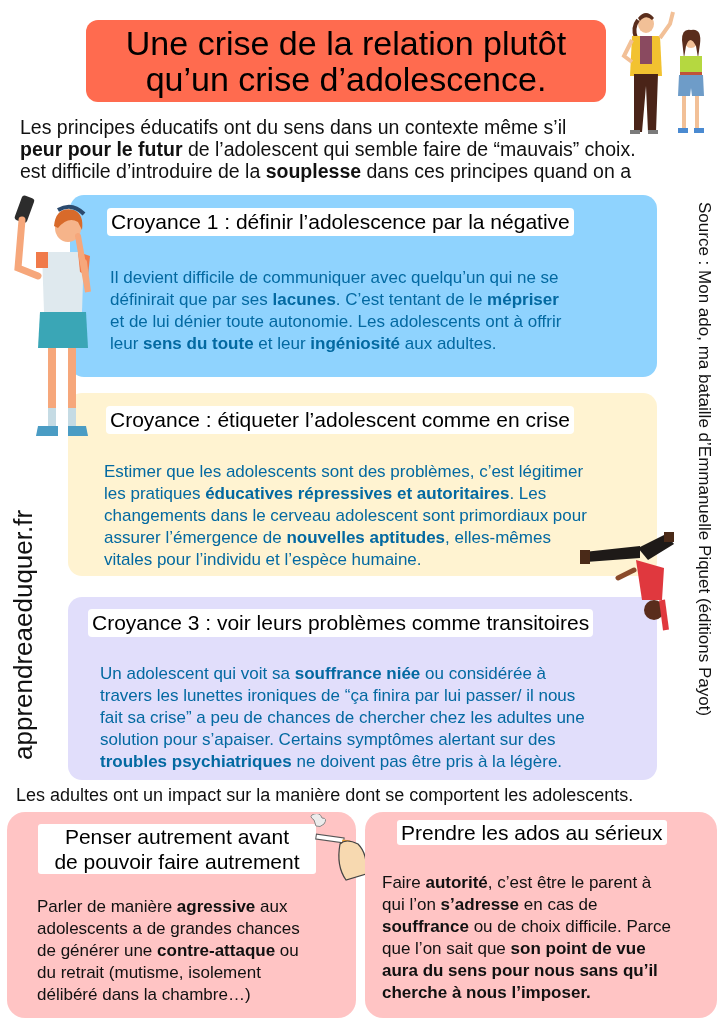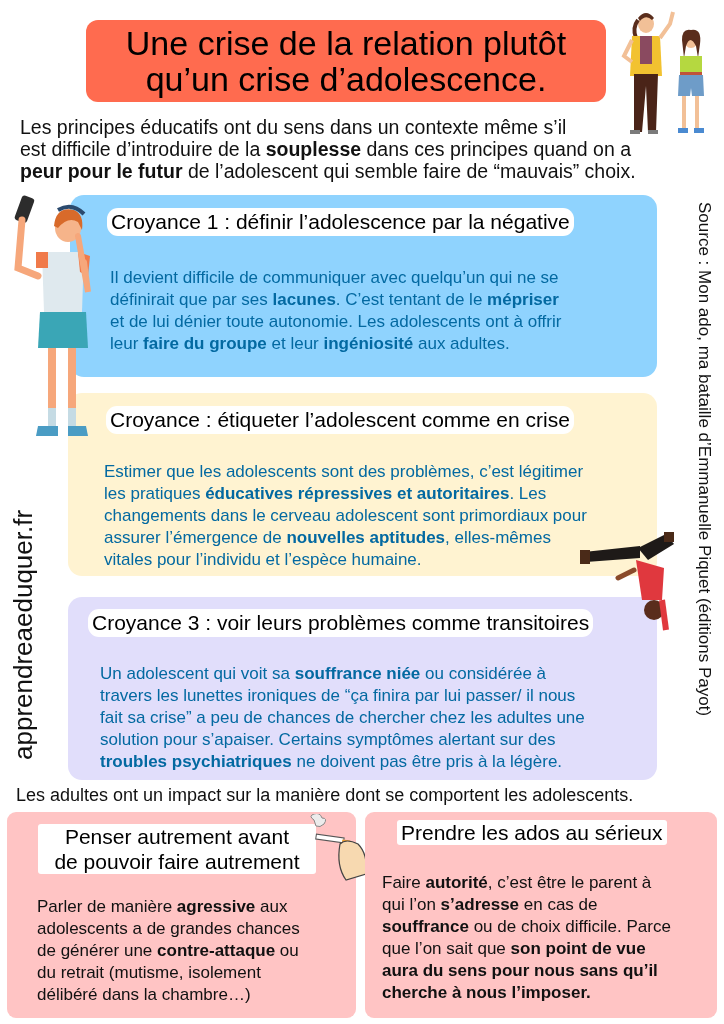--- a/index.html
+++ b/index.html
@@ -18,33 +18,33 @@
     font-size: 19.5px; line-height: 22px; color: #111;
   }
   .intro div { white-space: nowrap; }
 
   .card { position: absolute; border-radius: 14px; }
   .card-blue { left: 70px; top: 195px; width: 587px; height: 182px; background: #8fd3fe; }
   .card-yellow { left: 68px; top: 393px; width: 589px; height: 183px; background: #fff3d1; }
   .card-lav { left: 68px; top: 597px; width: 589px; height: 183px; background: #e1defb; }
 
   .card-title {
-    position: absolute; background: #ffffff; border-radius: 11px;
+    position: absolute; background: #ffffff; border-radius: 4px;
     font-size: 21px; line-height: 28px; padding: 0 4px; white-space: nowrap; color: #000;
   }
   .card-body { position: absolute; font-size: 17px; line-height: 22px; color: #0369a1; margin-top: 12px; }
   .card-body div { white-space: nowrap; }
   b { font-weight: bold; }
 
   .mid-line {
     position: absolute; left: 16px; top: 783px; width: 700px;
     font-size: 18px; line-height: 24px; white-space: nowrap; color: #111;
   }
 
-  .pink { position: absolute; top: 812px; height: 206px; background: #ffc4c4; border-radius: 9px; }
+  .pink { position: absolute; top: 812px; height: 206px; background: #ffc4c4; border-radius: 18px; }
   .pink-left { left: 7px; width: 349px; }
   .pink-right { left: 365px; width: 352px; }
   .pink-title {
     position: absolute; background: #fff; border-radius: 3px;
     font-size: 21px; line-height: 25px; padding: 0 4px; text-align: center; color: #000;
   }
   .pink-body { position: absolute; font-size: 17px; line-height: 22px; color: #111; }
   .pink-body div { white-space: nowrap; }
 
   .vertical-source {
@@ -87,31 +87,31 @@
   <rect x="62" y="66" width="22" height="3" fill="#c0533a"></rect>
   <path d="M61 69 L85 69 L86 90 L74 90 L73 82 L72 90 L60 90 Z" fill="#6e9cc8"></path>
   <rect x="64" y="90" width="4" height="32" fill="#f2c097"></rect>
   <rect x="77" y="90" width="4" height="32" fill="#f2c097"></rect>
   <rect x="60" y="122" width="10" height="5" fill="#4a8ad1"></rect>
   <rect x="76" y="122" width="10" height="5" fill="#4a8ad1"></rect>
 </svg>
 
 <div class="intro">
   <div>Les principes éducatifs ont du sens dans un contexte même s’il</div>
+  <div><b>peur pour le futur</b><span> de l’adolescent qui semble faire de “mauvais” choix.</span></div>
   <div><span>est difficile d’introduire de la </span><b>souplesse</b><span> dans ces principes quand on a</span></div>
-  <div><b>peur pour le futur</b><span> de l’adolescent qui semble faire de “mauvais” choix.</span></div>
 </div>
 
 <div class="card card-blue">
   <div class="card-title" style="left:37px;top:13px;">Croyance 1 : définir l’adolescence par la négative</div>
   <div class="card-body" style="left:40px;top:60px;">
     <div>Il devient difficile de communiquer avec quelqu’un qui ne se</div>
     <div><span>définirait que par ses </span><b>lacunes</b><span>. C’est tentant de le </span><b>mépriser</b></div>
     <div>et de lui dénier toute autonomie. Les adolescents ont à offrir</div>
-    <div><span>leur </span><b>faire du groupe</b><span> et leur </span><b>ingéniosité</b><span> aux adultes.</span></div>
+    <div><span>leur </span><b>sens du toute</b><span> et leur </span><b>ingéniosité</b><span> aux adultes.</span></div>
   </div>
 </div>
 
 <div class="card card-yellow">
   <div class="card-title" style="left:38px;top:13px;">Croyance : étiqueter l’adolescent comme en crise</div>
   <div class="card-body" style="left:36px;top:56px;">
     <div>Estimer que les adolescents sont des problèmes, c’est légitimer</div>
     <div><span>les pratiques </span><b>éducatives répressives et autoritaires</b><span>. Les</span></div>
     <div>changements dans le cerveau adolescent sont primordiaux pour</div>
     <div><span>assurer l’émergence de </span><b>nouvelles aptitudes</b><span>, elles-mêmes</span></div>

